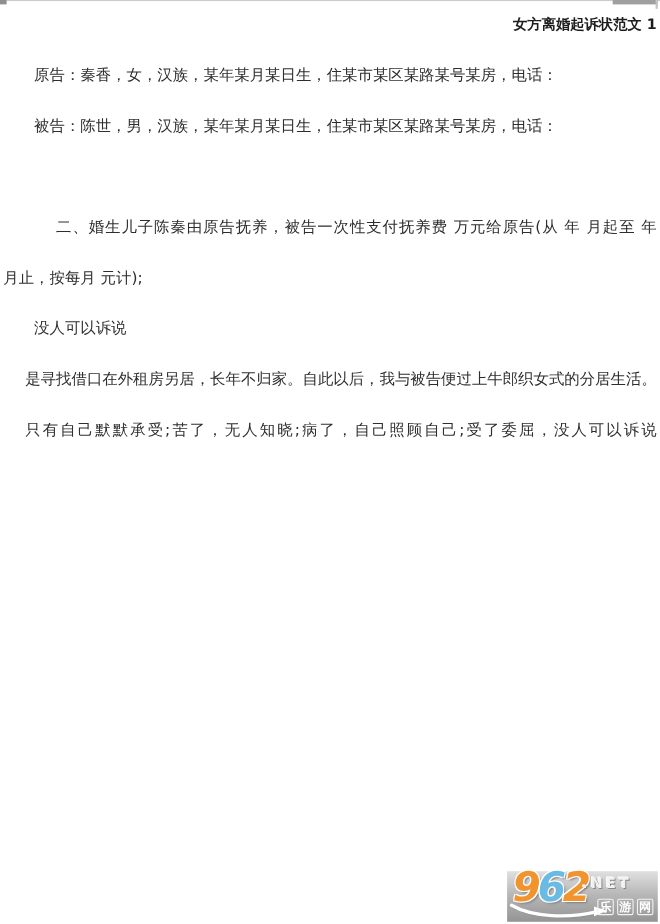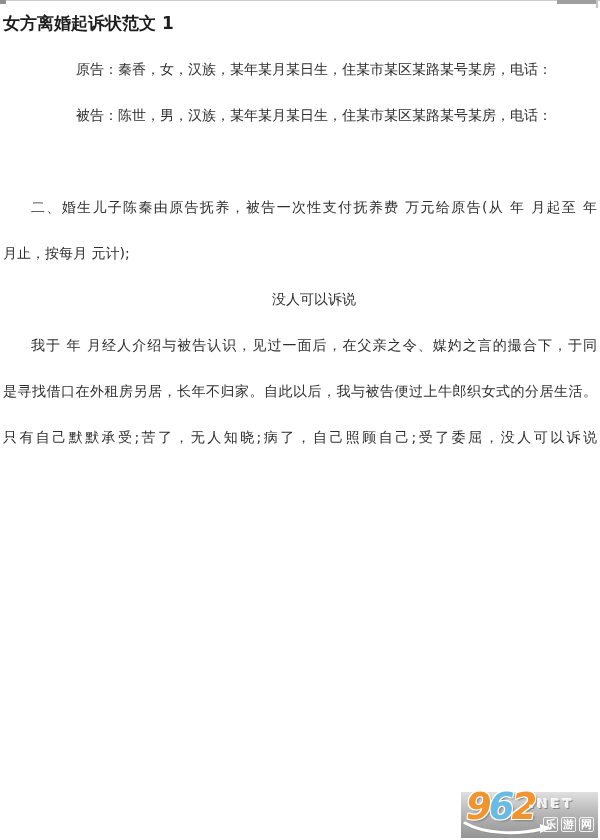--- a/index.html
+++ b/index.html
@@ -19,37 +19,38 @@
 
   
   .doc {
     position: absolute; left: 0; top: 0; right: 0; bottom: 0;
     padding: 0 3px;
     box-sizing: border-box;
     color: #2e2e2e;
   }
   .title {
     height: 46px; line-height: 46px;
-    text-align: left;
-    font-size: 17px; font-weight: bold;
+    text-align: right;
+    font-size: 13px; font-weight: bold;
     color: #1d1d1d;
     white-space: nowrap;
   }
   .ln {
     height: 46px; line-height: 46px;
     font-size: 14px;
     color: #2e2e2e;
     white-space: nowrap;
     overflow: visible;
   }
-  .ln.indent { text-indent: 28px; text-align: center; }
+  .ln.indent { text-indent: 28px; }
   .ln.full {
     white-space: normal;
     text-align: justify;
     text-align-last: justify;
+    margin-left: 20px;
   }
 
   
   .wm {
     position: absolute; left: 461px; top: 792px;
     width: 137px; height: 46px;
     background: linear-gradient(180deg, #dedede 0%, #b3b3b3 45%, #8d8d8d 100%);
     opacity: 0.93;
     overflow: visible;
   }
@@ -94,21 +95,20 @@
 <div class="top-right-tick"></div>
 
 <div class="doc">
   <div class="title">女方离婚起诉状范文 1</div>
   <div class="ln indent">原告：秦香，女，汉族，某年某月某日生，住某市某区某路某号某房，电话：</div>
   <div class="ln indent">被告：陈世，男，汉族，某年某月某日生，住某市某区某路某号某房，电话：</div>
   <div class="ln"></div>
   <div class="ln indent full">二、婚生儿子陈秦由原告抚养，被告一次性支付抚养费 万元给原告(从 年 月起至 年</div>
   <div class="ln">月止，按每月 元计);</div>
   <div class="ln indent">没人可以诉说</div>
-  <div class="ln indent full">我于 年 月经人介绍与被告认识，见过一面后，在父亲之令、媒妁之言的撮合下，于同</div>
   <div class="ln full">是寻找借口在外租房另居，长年不归家。自此以后，我与被告便过上牛郎织女式的分居生活。</div>
   <div class="ln full">只有自己默默承受;苦了，无人知晓;病了，自己照顾自己;受了委屈，没人可以诉说</div>
 </div>
 
 <div class="wm">
   <div class="wm-digits">
     <span class="d-o">9</span><span class="d-b">6</span><span class="d-o">2</span>
   </div>
   <div class="wm-net">.NET</div>
   <svg class="wm-swoosh" width="92" height="18" viewBox="0 0 92 18">

